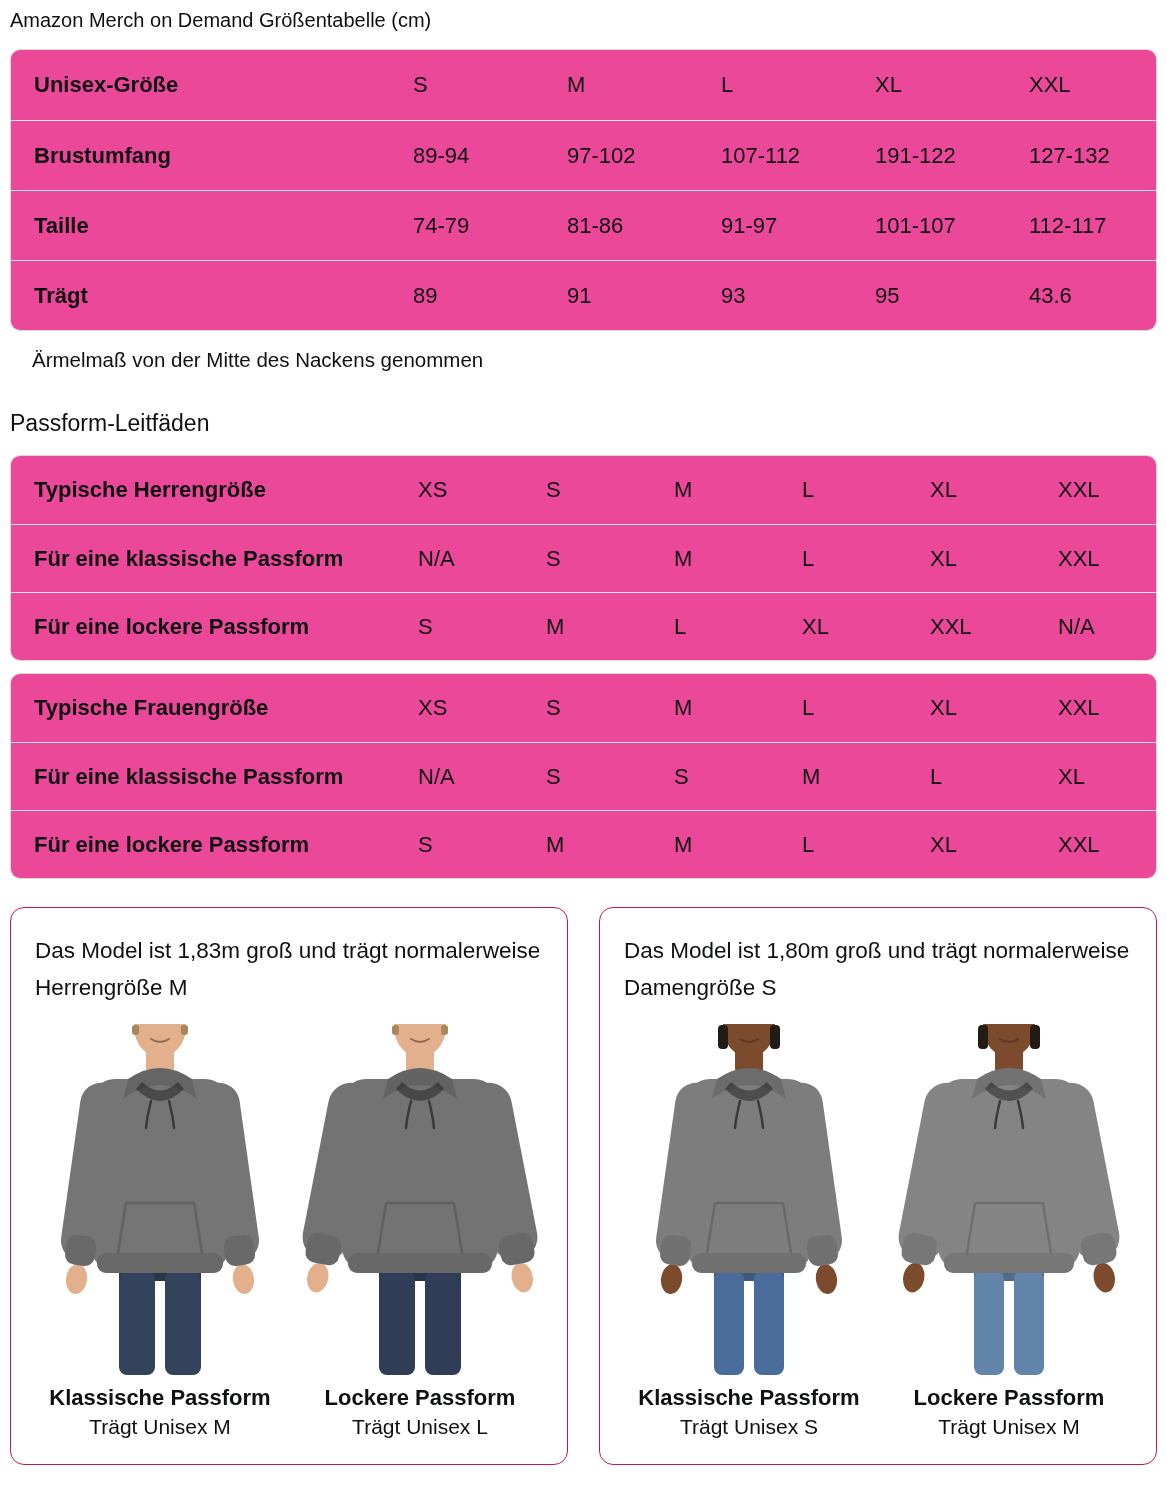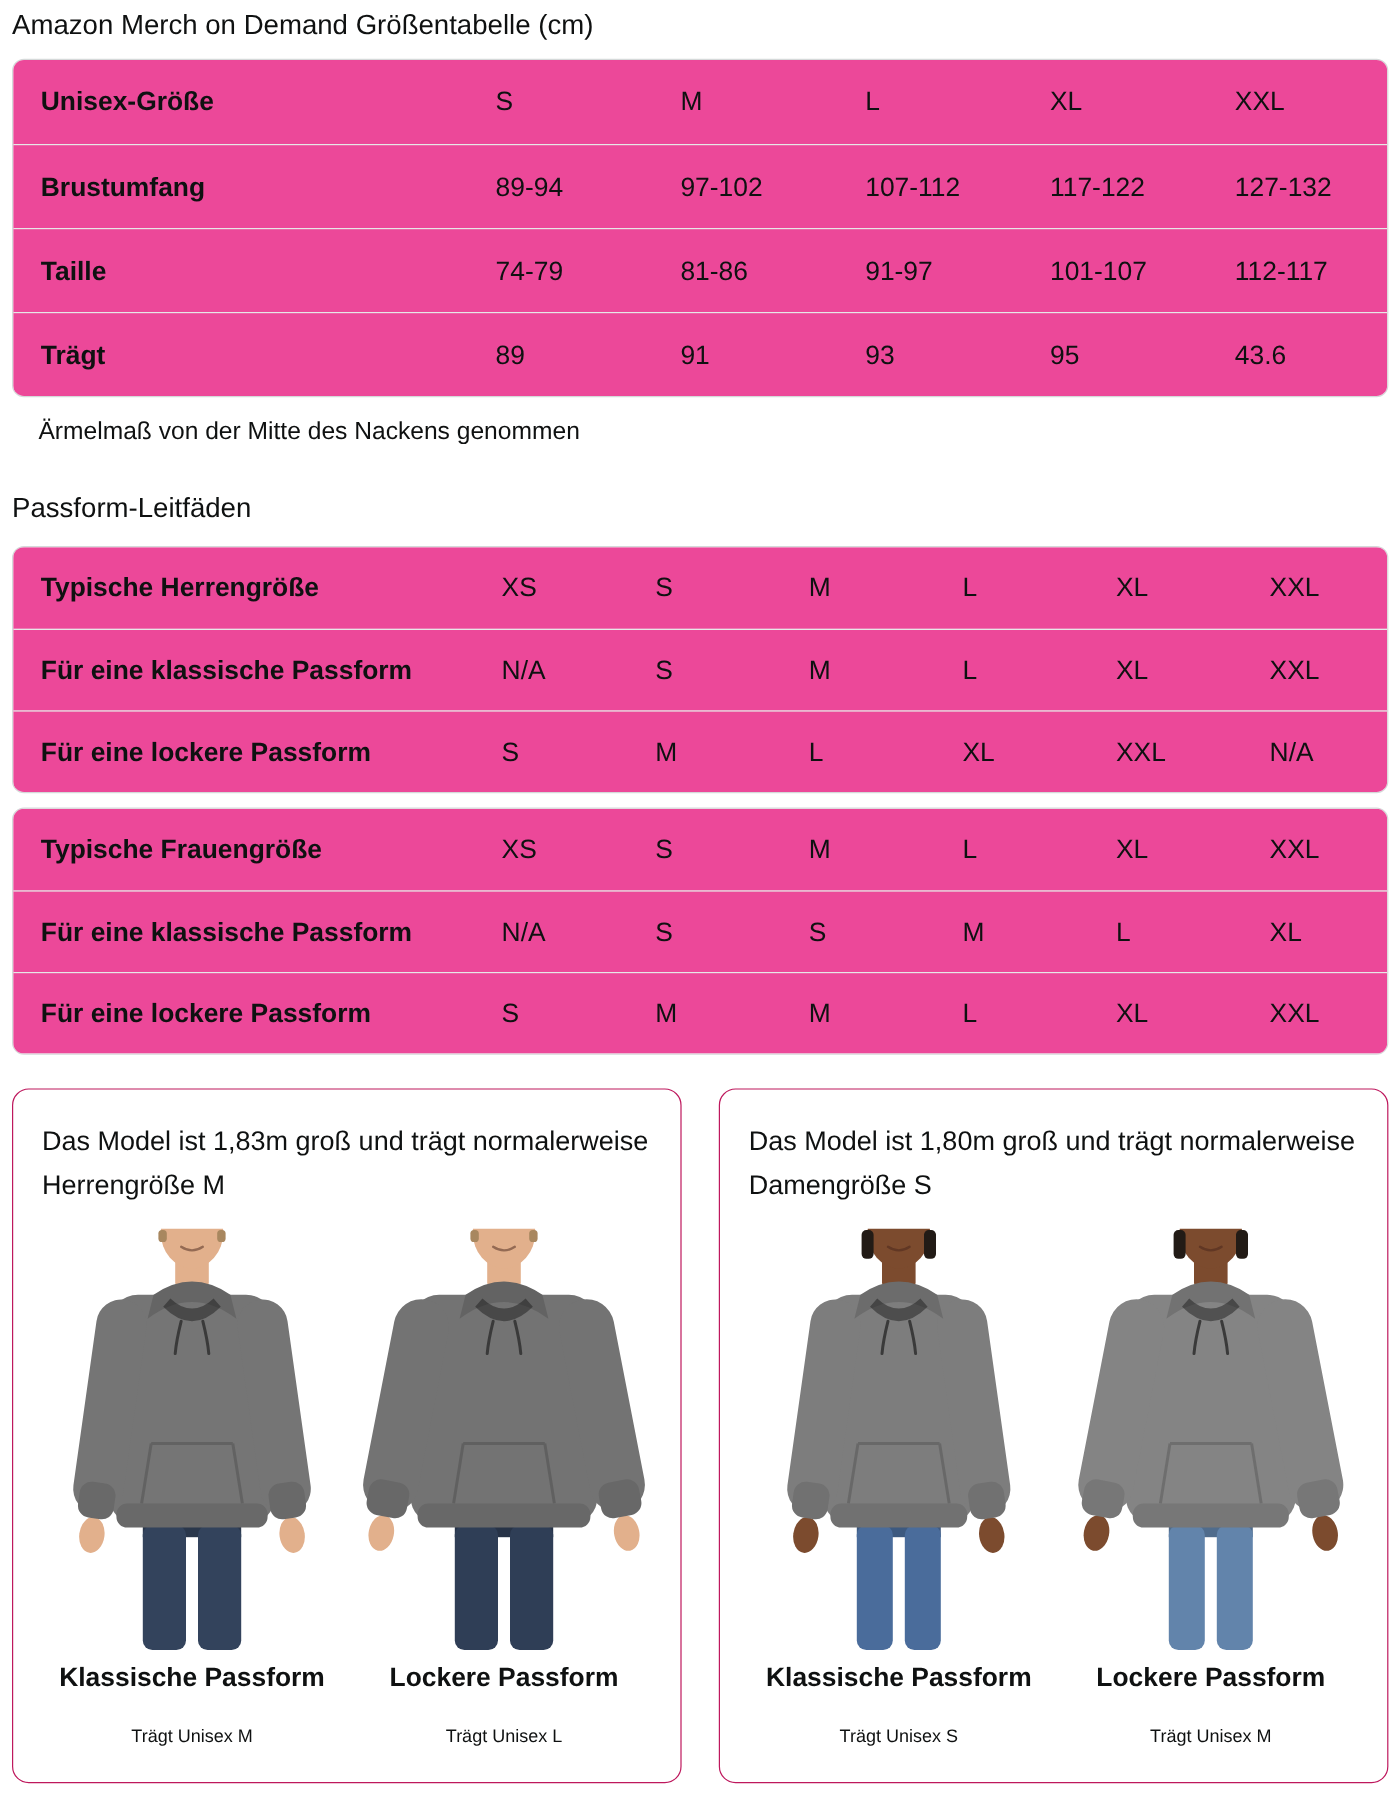--- a/index.html
+++ b/index.html
@@ -4,21 +4,21 @@
 <style>
   * { margin:0; padding:0; box-sizing:border-box; }
   html,body { background:#fff; }
   body {
     width:1167px; height:1500px; overflow:hidden;
     color:#0f1111;
     font-family:"Liberation Sans","DejaVu Sans",sans-serif;
   }
   .page { padding:4px 10px 0 10px; }
 
-  .page-title { font-size:23px; font-weight:400; line-height:28px; margin:2px 0 15px 0; }
+  .page-title { font-size:20px; font-weight:400; line-height:28px; margin:2px 0 15px 0; }
 
   .tbl {
     border:1px solid #d5d9d9; border-radius:10px; background:#fff; overflow:hidden;
   }
   .trow { display:grid; align-items:center; height:70px; background:#ec4899; }
   .tbl.cols5 .trow { grid-template-columns:402px repeat(4,154px) 1fr; }
   .tbl.cols6 .trow { grid-template-columns:407px repeat(5,128px) 1fr; height:68px; }
   .trow + .trow { border-top:1px solid #e7e7e7; }
   .tlabel { font-weight:700; font-size:22px; padding-left:23px; white-space:nowrap; }
   .tcell  { font-size:22px; white-space:nowrap; }
@@ -30,21 +30,21 @@
   .cards { display:flex; gap:31px; margin-top:28px; }
   .card {
     width:559px; border:1px solid #be185d; border-radius:14px;
     padding:24px 22px 24px 24px; background:#fff;
   }
   .card-desc { font-size:22.5px; line-height:37px; }
   .figures { display:flex; justify-content:space-between; margin-top:18px; }
   .figure { width:250px; text-align:center; }
   .figure svg { display:block; width:250px; height:352px; }
   .fig-caption { font-size:22px; font-weight:700; line-height:27px; margin-top:8px; }
-  .fig-sub { font-size:15px; line-height:26px; margin-top:24px; }
+  .fig-sub { font-size:21px; line-height:26px; margin-top:3px; }
 </style>
 </head>
 <body>
 
 <div class="page">
 
   <h1 class="page-title">Amazon Merch on Demand Größentabelle (cm)</h1>
 
   <section class="tbl cols5" id="size-table">
       <div class="trow">
@@ -53,21 +53,21 @@
         <div class="tcell">M</div>
         <div class="tcell">L</div>
         <div class="tcell">XL</div>
         <div class="tcell">XXL</div>
       </div>
       <div class="trow">
         <div class="tlabel">Brustumfang</div>
         <div class="tcell">89-94</div>
         <div class="tcell">97-102</div>
         <div class="tcell">107-112</div>
-        <div class="tcell">117-122</div>
+        <div class="tcell">191-122</div>
         <div class="tcell">127-132</div>
       </div>
       <div class="trow">
         <div class="tlabel">Taille</div>
         <div class="tcell">74-79</div>
         <div class="tcell">81-86</div>
         <div class="tcell">91-97</div>
         <div class="tcell">101-107</div>
         <div class="tcell">112-117</div>
       </div>

